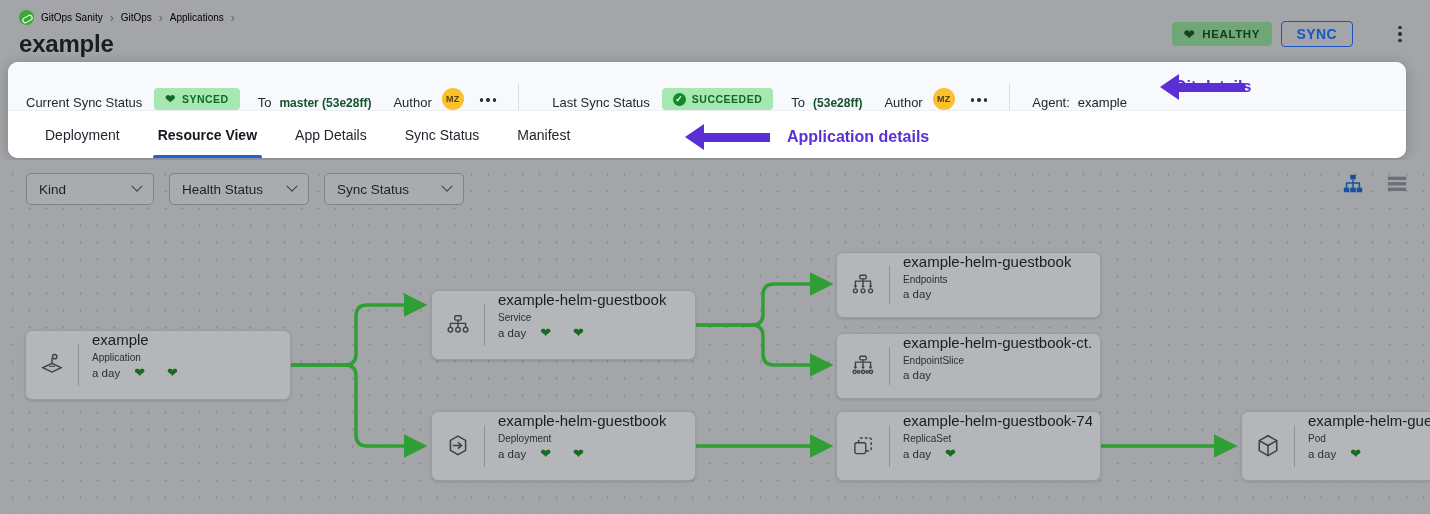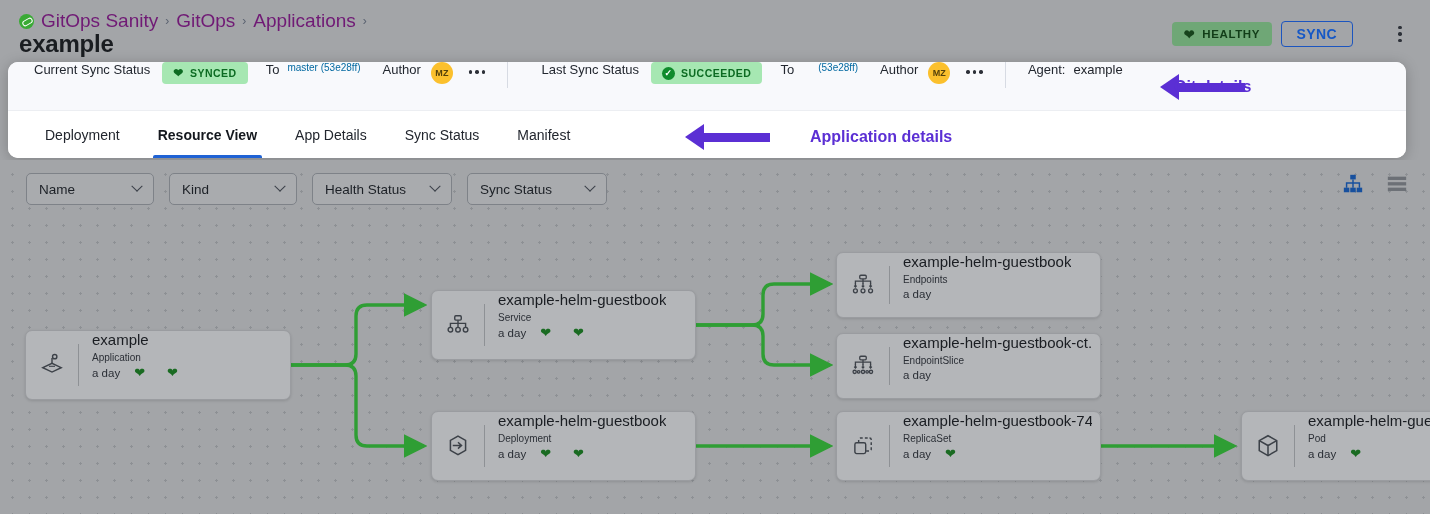--- a/index.html
+++ b/index.html
@@ -21,21 +21,21 @@
   }
   .bc-logo {
     width: 15px; height: 15px; border-radius: 50%;
     background: #3aaa35; display: inline-block; position: relative;
   }
   .bc-logo::after {
     content: ""; position: absolute; left: 3px; top: 5.5px;
     width: 9px; height: 4px; border: 1.3px solid #fff; border-radius: 3px;
     transform: rotate(-30deg);
   }
-  .bc-link { color: #701a75; font-size: 19px; }
+  .bc-link { color: #000000; font-size: 10px; }
   .bc-sep  { color: #5a6270; font-size: 12px; }
 
   .page-title {
     position: absolute; left: 19px; top: 30px;
     font-size: 24px; font-weight: bold; color: #1a1d21; letter-spacing: -0.2px;
   }
 
   .health-badge {
     position: absolute; right: 158px; top: 22px;
     height: 24px; padding: 0 12px; border-radius: 4px;
@@ -60,37 +60,37 @@
 
   
   .overlay {
     position: absolute; left: 8px; top: 62px; width: 1398px; height: 96px;
     background: #ffffff; border-radius: 10px;
     box-shadow: 0 2px 14px rgba(0,0,0,.22);
     overflow: hidden;
   }
   .sync-strip {
     position: relative; height: 48px; width: 100%;
-    background: #f8f9fc; display: flex; align-items: flex-start;
-    padding-left: 26px; font-size: 13px; color: #20242b;
+    background: #f8f9fc; display: flex; align-items: flex-end;
+    padding-left: 18px; font-size: 13px; color: #20242b;
   }
   .lbl { color: #232830; font-size: 13px; white-space: nowrap; }
   .pill {
     height: 22px; padding: 0 11px; border-radius: 4px;
     background: #a6e7b2; color: #0c6b22;
     display: inline-flex; align-items: center; gap: 6px;
     font-size: 10.5px; font-weight: bold; letter-spacing: .5px;
   }
   .pill .heart { color: #0d6b22; font-size: 12px; }
   .pill .check {
     width: 13px; height: 13px; border-radius: 50%; background: #0f8b2c;
     color: #fff; font-size: 9px; display: inline-flex; align-items: center; justify-content: center;
     font-weight: bold;
   }
-  .to-link { color: #0369a1; font-weight: normal; font-size: 10px; white-space: nowrap; }
+  .to-link { color: #14532d; font-weight: bold; font-size: 12px; white-space: nowrap; }
   .avatar {
     width: 22px; height: 22px; border-radius: 50%; background: #fbc02d;
     color: #55410a; font-size: 9px; font-weight: bold;
     display: flex; align-items: center; justify-content: center; letter-spacing: .2px;
   }
   .kebab-h { display: flex; gap: 3.2px; align-items: center; height: 20px; }
   .kebab-h i { width: 3.4px; height: 3.4px; border-radius: 50%; background: #2c3038; display: block; }
   .vdiv { width: 1px; height: 26px; background: #d7dbe3; }
   .agent-val { font-size: 13px; color: #20242b; }
 
@@ -222,21 +222,21 @@
           <i></i>
         </span>
       <span class="vdiv" style="margin-left:22px"></span>
 
       <span class="lbl" style="margin-left:33px">Last Sync Status</span>
       <span class="pill" style="margin-left:12px">
         <span class="check">✓</span>
         <span>SUCCEEDED</span>
       </span>
       <span class="lbl" style="margin-left:18px">To</span>
-      <span class="to-link" style="margin-left:24px">(53e28ff)</span>
+      <span class="to-link" style="margin-left:8px">(53e28ff)</span>
       <span class="lbl" style="margin-left:22px">Author</span>
       <span class="avatar" style="margin-left:10px">MZ</span>
       <span class="kebab-h" style="margin-left:16px">
           <i></i>
           <i></i>
           <i></i>
         </span>
       <span class="vdiv" style="margin-left:22px"></span>
 
       <span class="lbl" style="margin-left:22px">Agent:</span>
@@ -255,29 +255,25 @@
   <div class="annot-arrow" style="left:1160px; top:74px;">
     <div class="head"></div>
       <div class="tail" style="width:66px;"></div>
   </div>
   <div class="annot-text" style="left:1174px; top:78px;">Git details</div>
 
   <div class="annot-arrow" style="left:685px; top:124px;">
     <div class="head"></div>
       <div class="tail" style="width:66px;"></div>
   </div>
-  <div class="annot-text" style="left:787px; top:128px;margin-left:23px;">Application details</div>
+  <div class="annot-text" style="left:787px; top:128px;">Application details</div>
 
   <div class="canvas">
 
     <div class="filters">
-      <div class="fsel">
-        <span>Name</span>
-        <span class="chev"></span>
-      </div>
       <div class="fsel">
         <span>Kind</span>
         <span class="chev"></span>
       </div>
       <div class="fsel wide">
         <span>Health Status</span>
         <span class="chev"></span>
       </div>
       <div class="fsel wide">
         <span>Sync Status</span>

